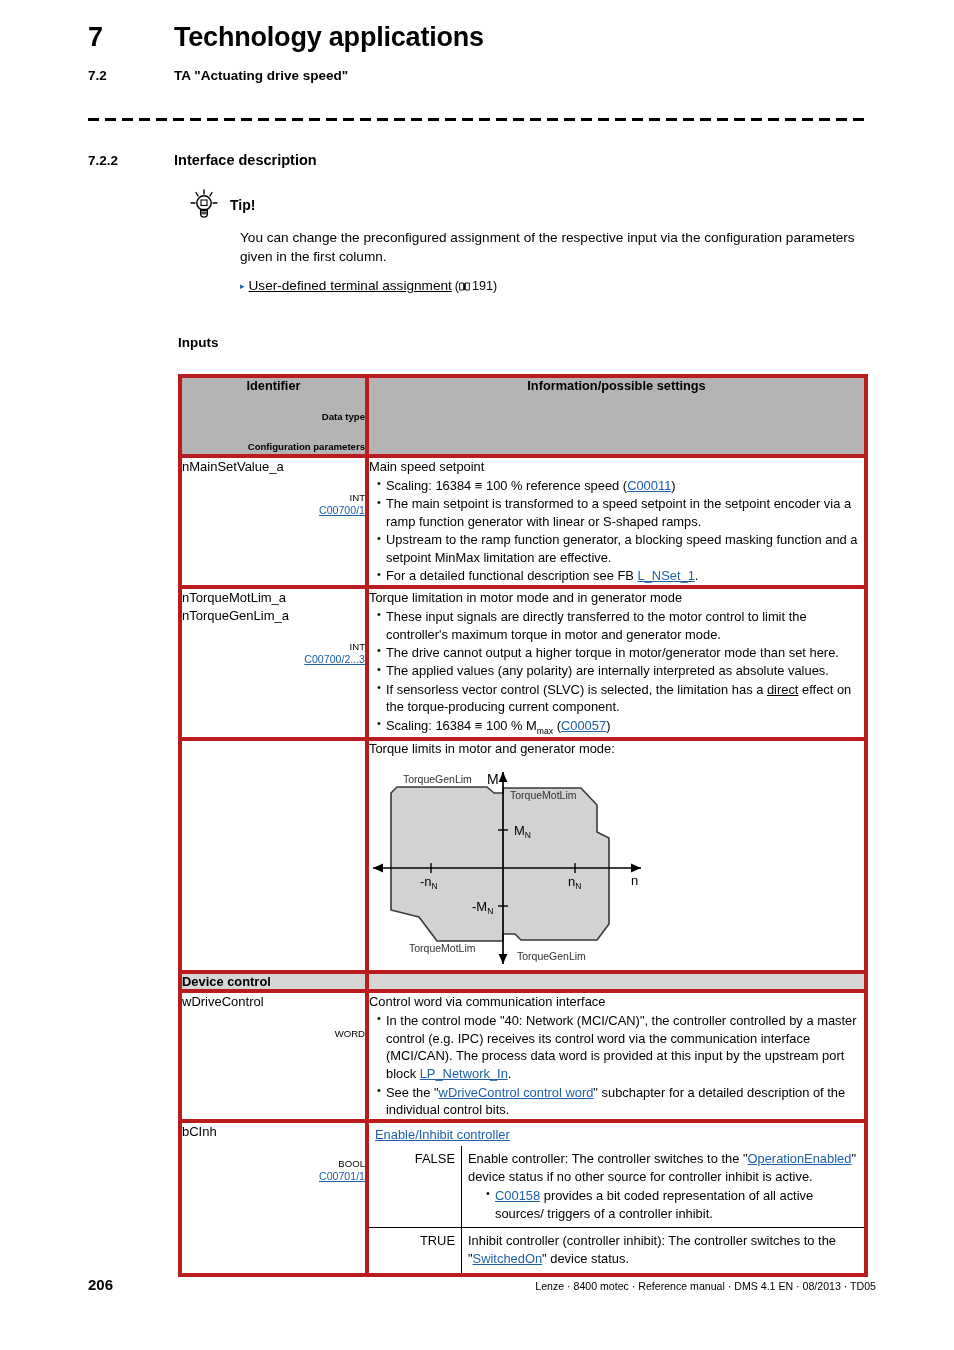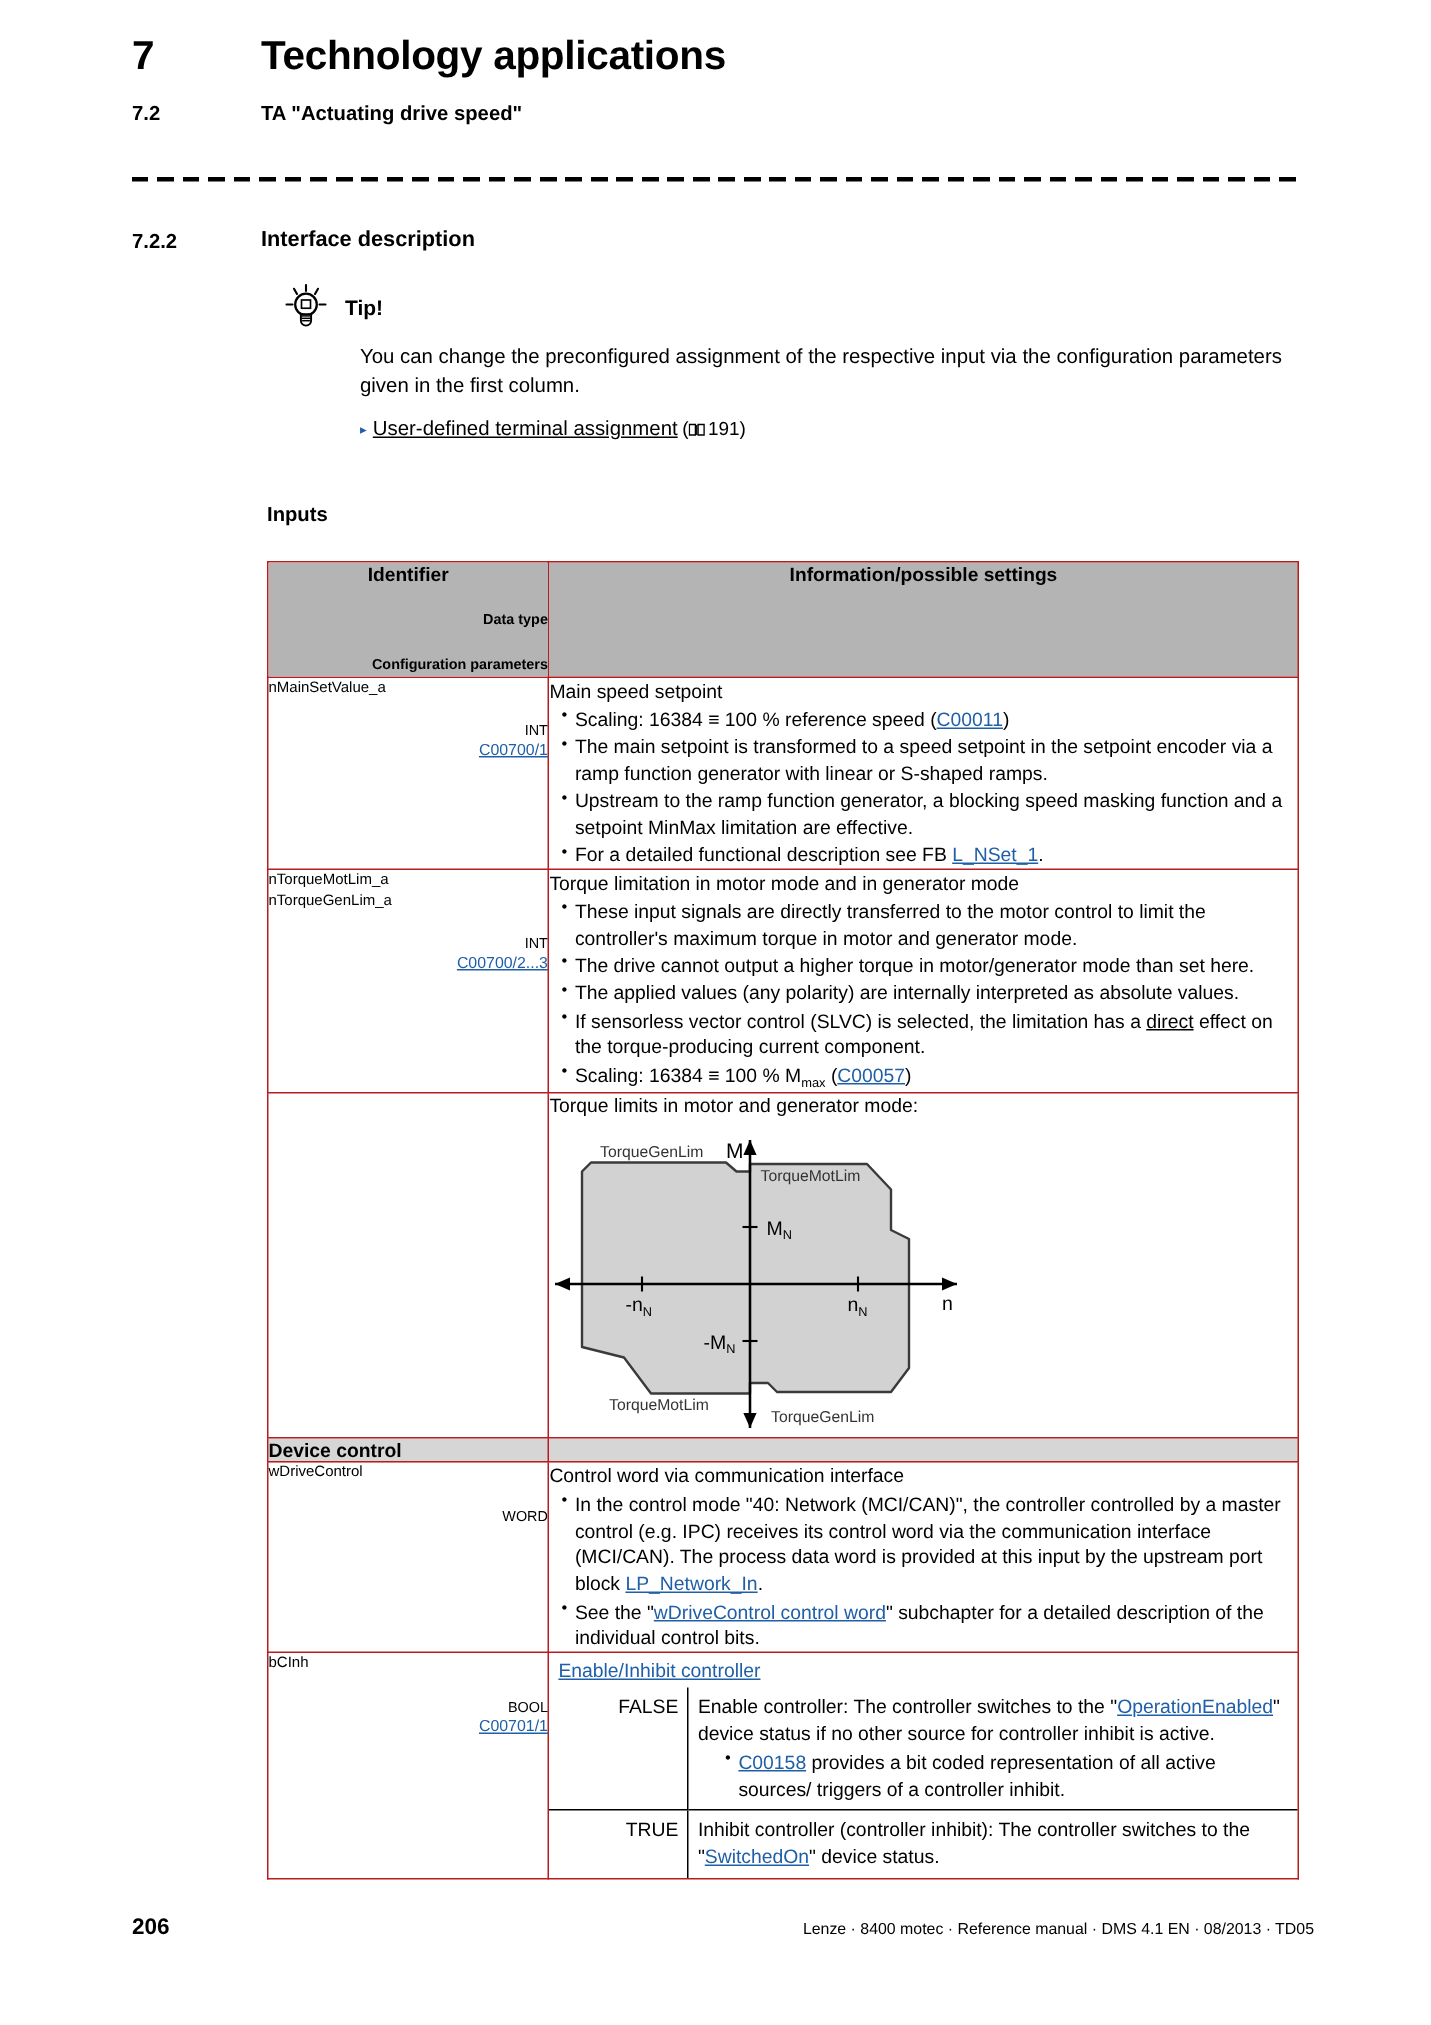--- a/index.html
+++ b/index.html
@@ -170,21 +170,21 @@
   .tbl {
     position: absolute;
     left: 178px;
     top: 374px;
     width: 688px;
     border-collapse: collapse;
     table-layout: fixed;
     font-size: 12.6px;
   }
   .tbl td, .tbl th {
-    border: 1px solid #b91c1c;
+    border: 4px solid #b91c1c;
     vertical-align: top;
     padding: 0;
   }
   .c-id   { width: 187px; }
   .c-info { width: 499px; }
 
   .cell-pad { padding: 4px 6px 6px 6px; }
 
   
   .thead-cell {
@@ -206,21 +206,21 @@
     margin-top: 18px;
   }
   .thead-info {
     padding: 5px 6px;
     font-size: 12.8px;
     font-weight: bold;
   }
 
   
   .id-name {
-    font-size: 10px;
+    font-size: 13px;
     line-height: 1.35;
   }
   .id-type {
     text-align: right;
     font-size: 9.6px;
     margin-top: 17px;
   }
   .id-param {
     text-align: right;
     font-size: 10.6px;

